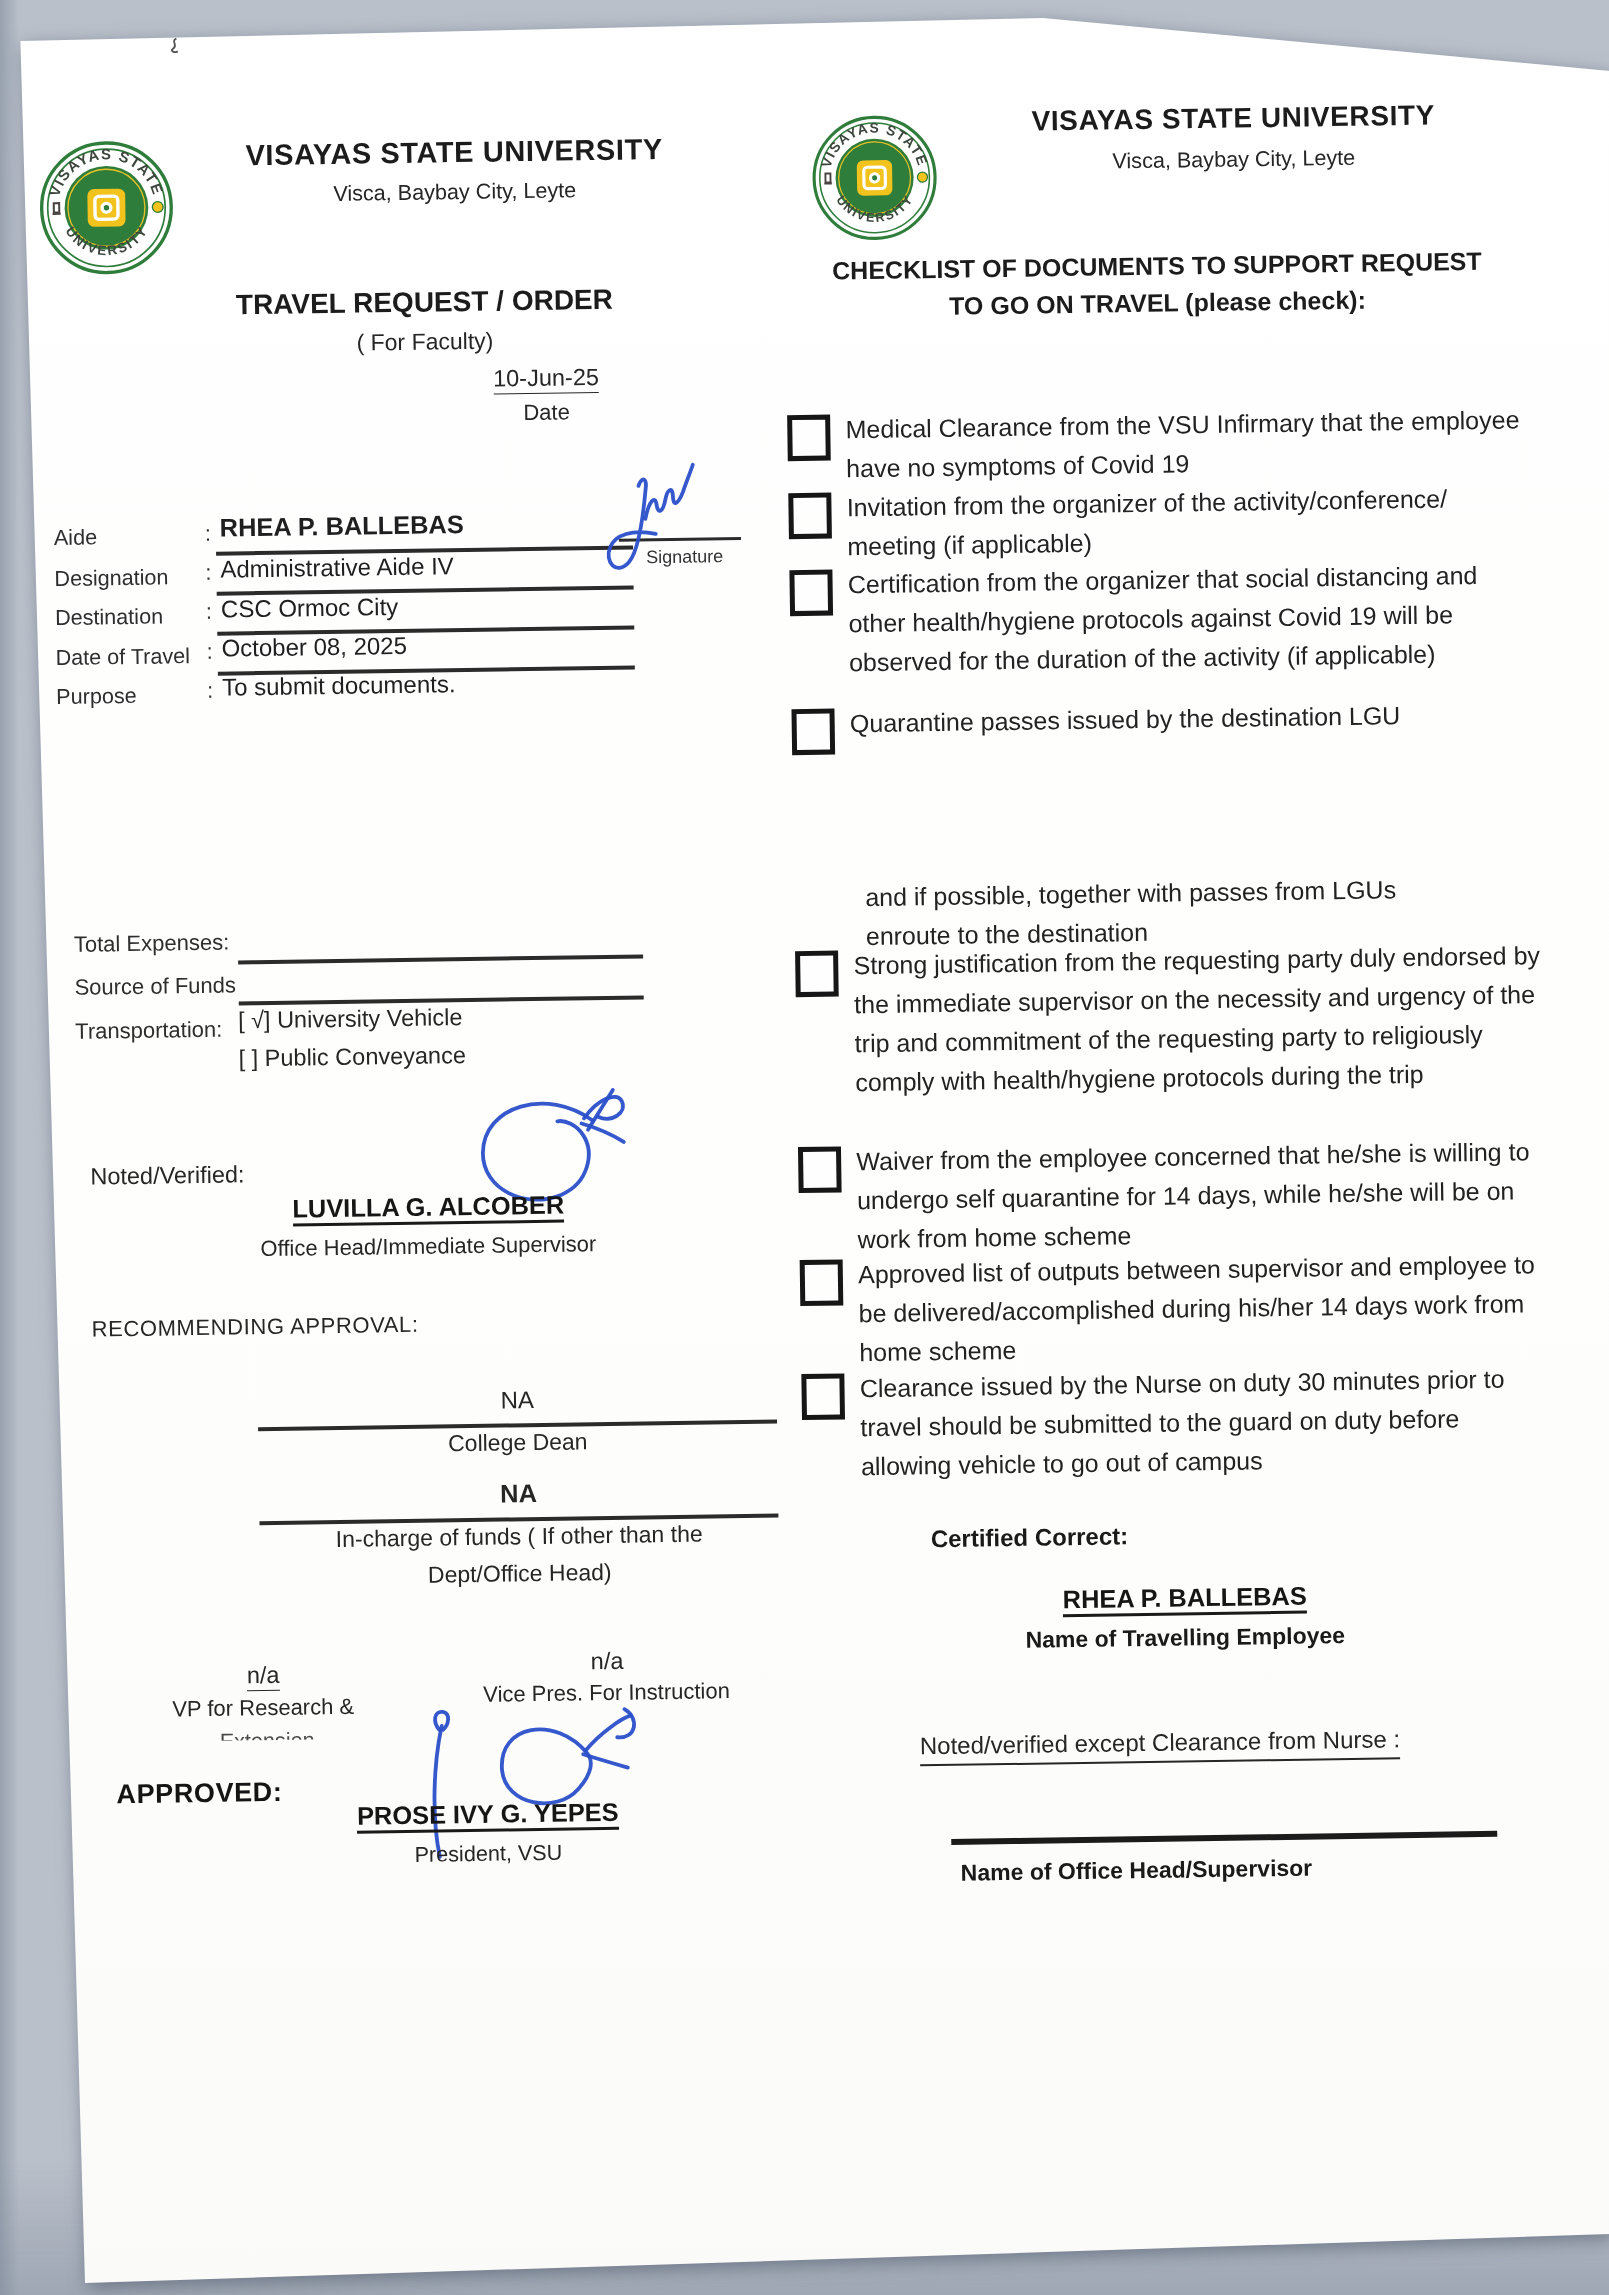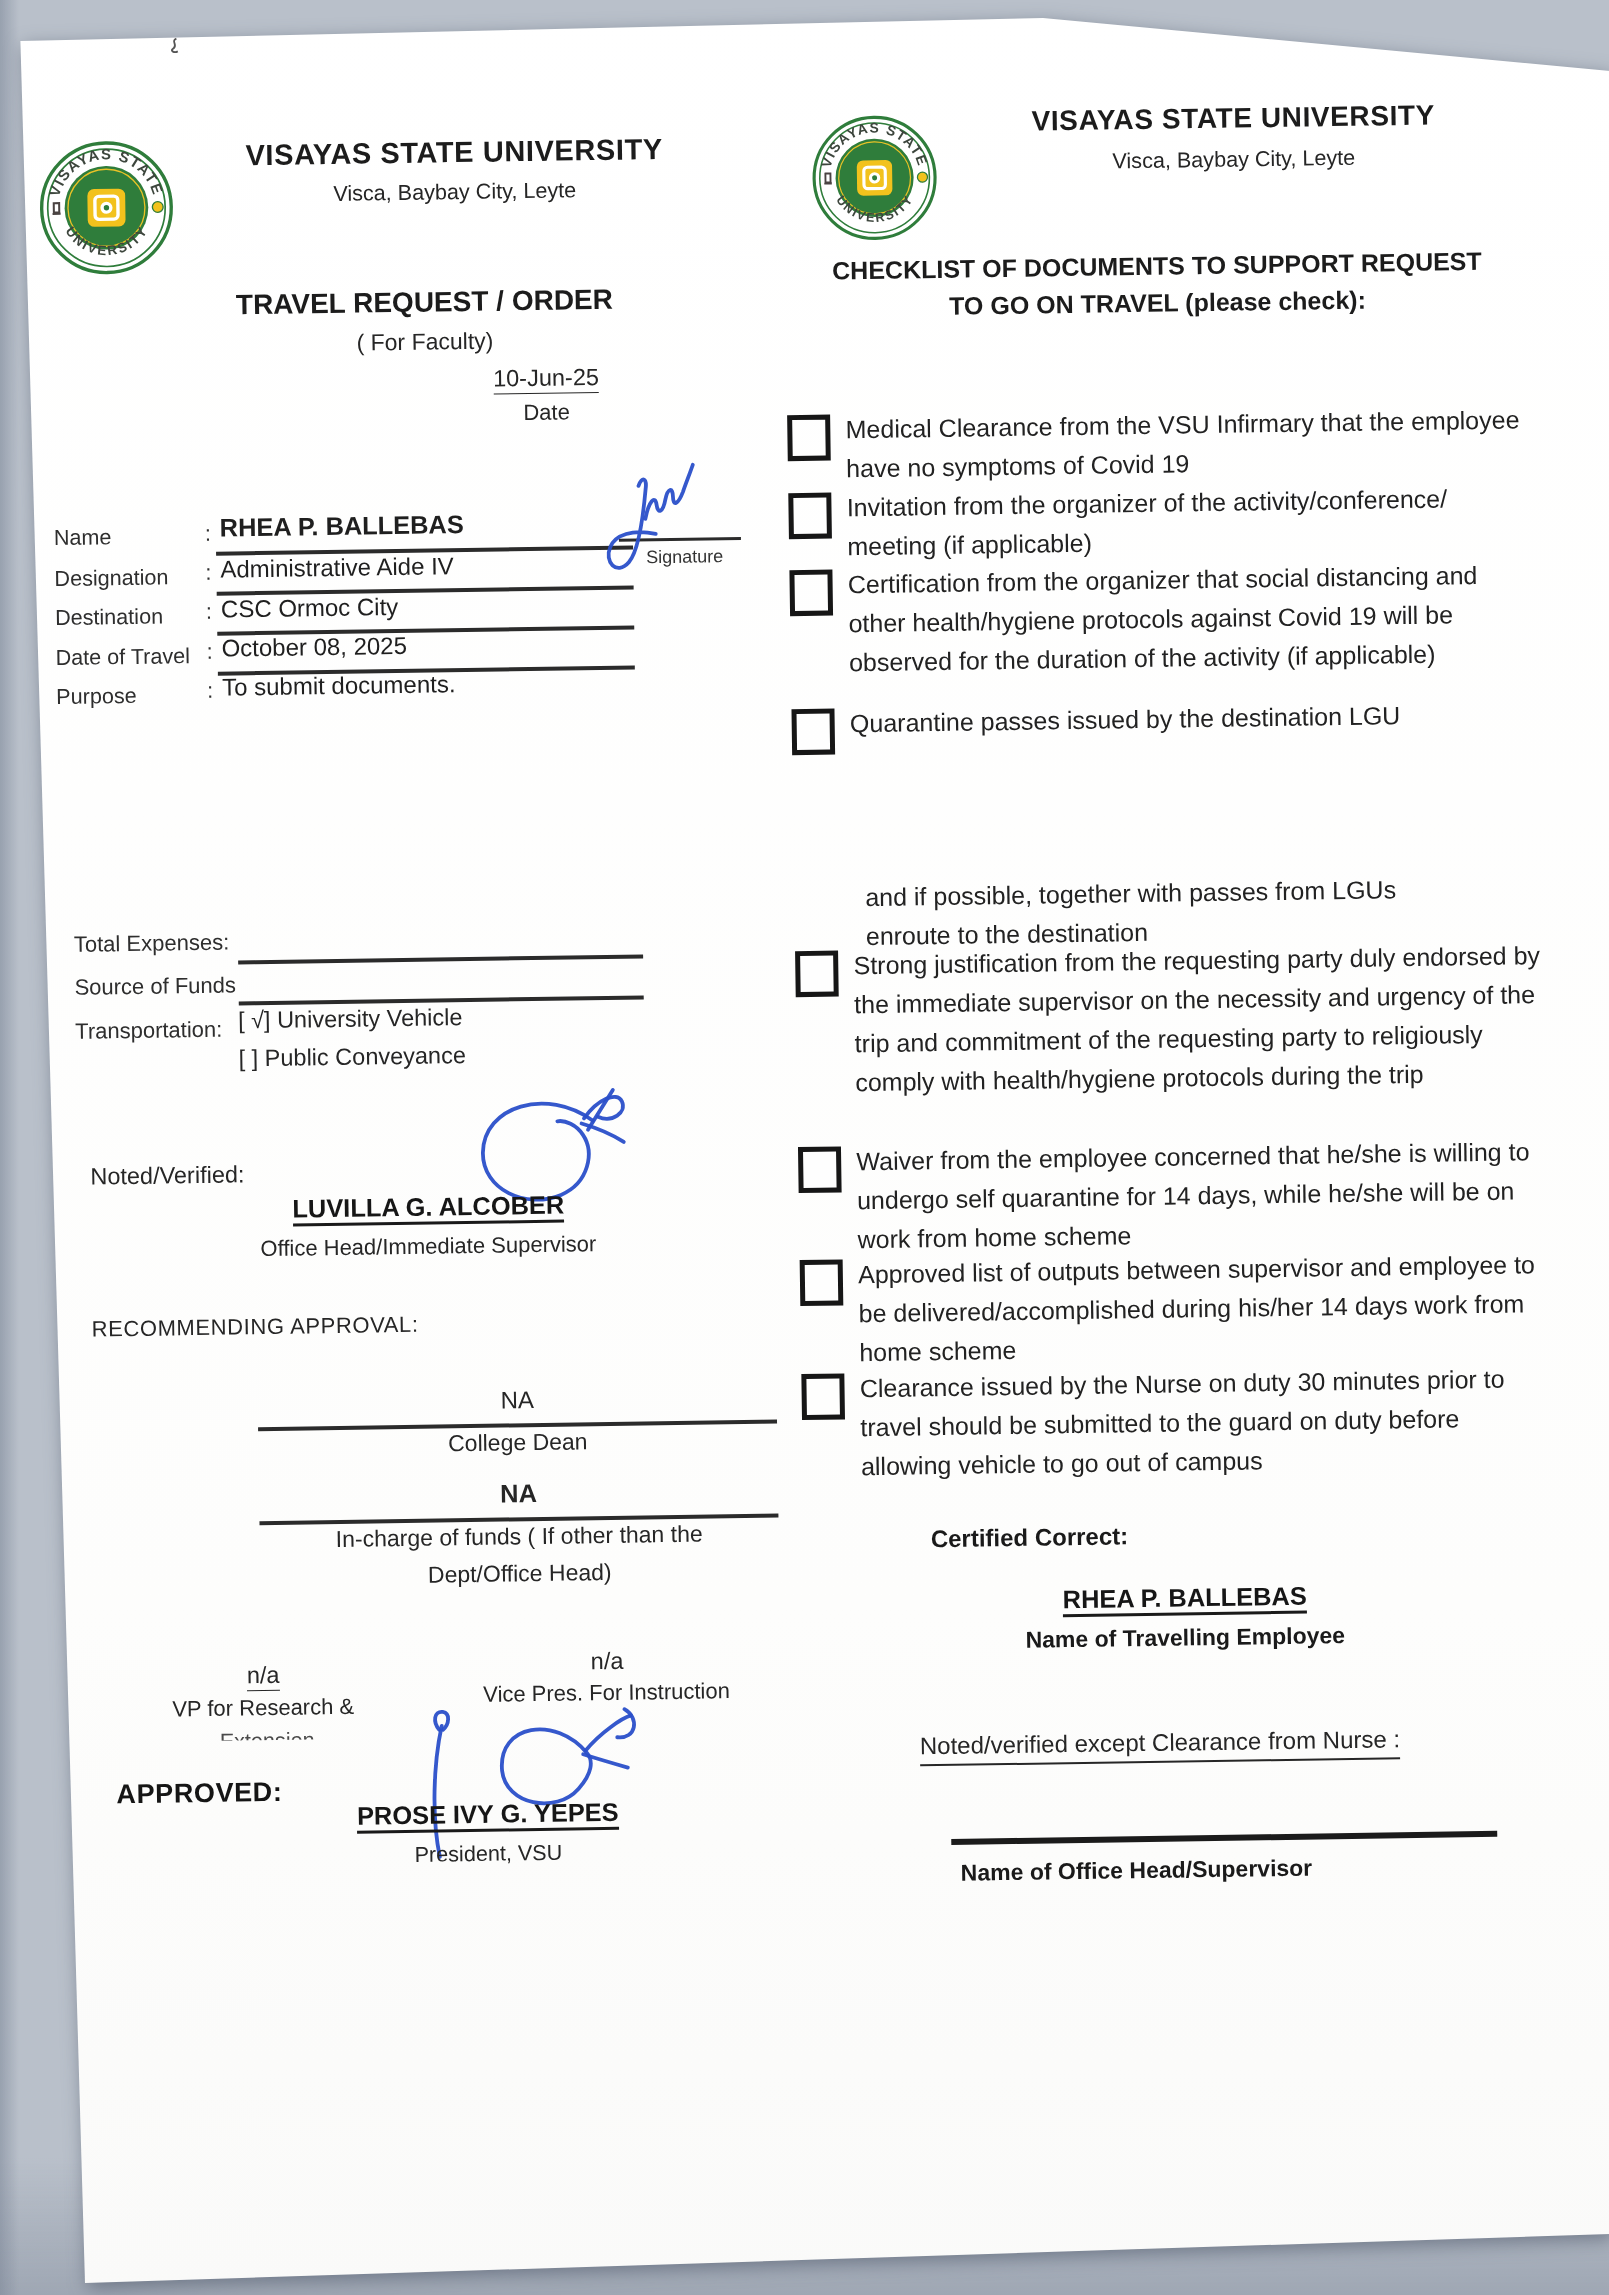--- a/index.html
+++ b/index.html
@@ -68,21 +68,21 @@
         </svg>
 
         <div class="abs b c" style="left:223px;top:131px;width:490px;font-size:29px;letter-spacing:0.6px;color:#1c1c1c">VISAYAS STATE UNIVERSITY</div>
         <div class="abs c" style="left:223px;top:174px;width:490px;font-size:21.6px">Visca, Baybay City, Leyte</div>
 
         <div class="abs b c" style="left:191px;top:281px;width:490px;font-size:28px;color:#1c1c1c">TRAVEL REQUEST / ORDER</div>
         <div class="abs c" style="left:191px;top:323px;width:490px;font-size:23px">( For Faculty)</div>
         <div class="abs c" style="left:458px;top:361px;width:197px;font-size:23.5px"><span class="u3">10-Jun-25</span></div>
         <div class="abs c" style="left:458px;top:396px;width:197px;font-size:22px">Date</div>
 
-        <div class="abs lbl" style="left:62px;top:514px">Name</div>
+        <div class="abs lbl" style="left:62px;top:514px">Aide</div>
         <div class="abs lbl" style="left:213px;top:512px">:</div>
         <div class="abs val b" style="left:228px;top:505px;font-size:25.4px">RHEA P. BALLEBAS</div>
         <div class="rule" style="left:224px;top:543px;width:417px"></div>
 
         <div class="abs lbl" style="left:62px;top:555px">Designation</div>
         <div class="abs lbl" style="left:213px;top:551px">:</div>
         <div class="abs val" style="left:228px;top:547px">Administrative Aide IV</div>
         <div class="rule" style="left:224px;top:583px;width:417px"></div>
 
         <div class="abs lbl" style="left:62px;top:594px">Destination</div>

